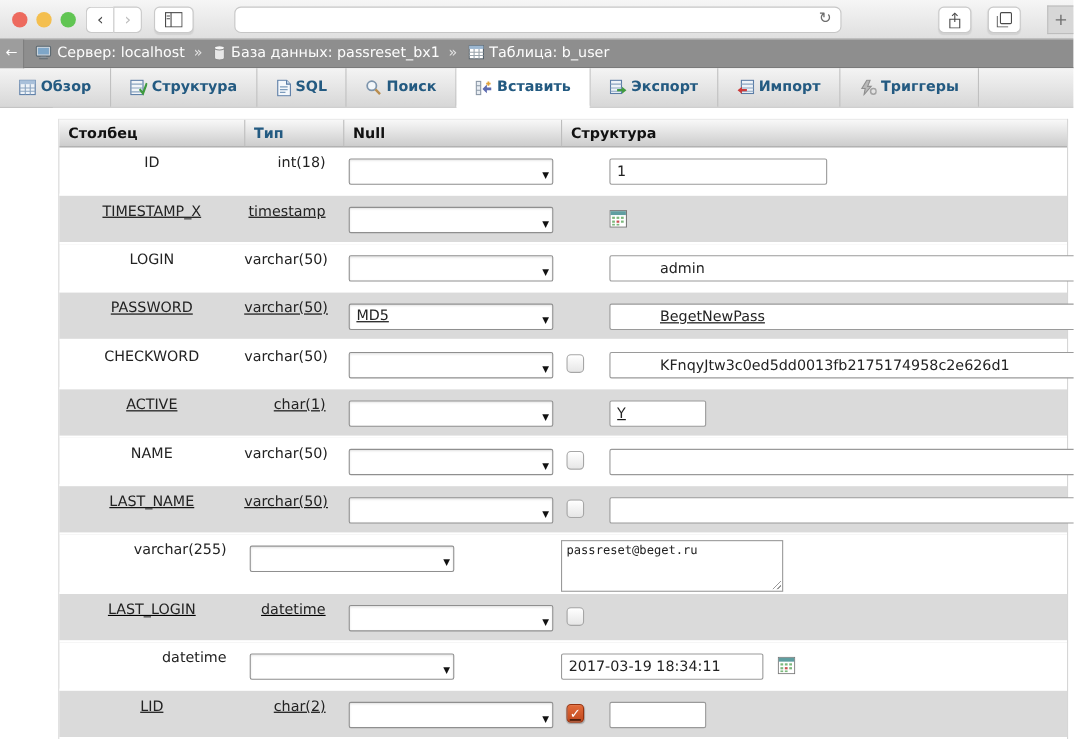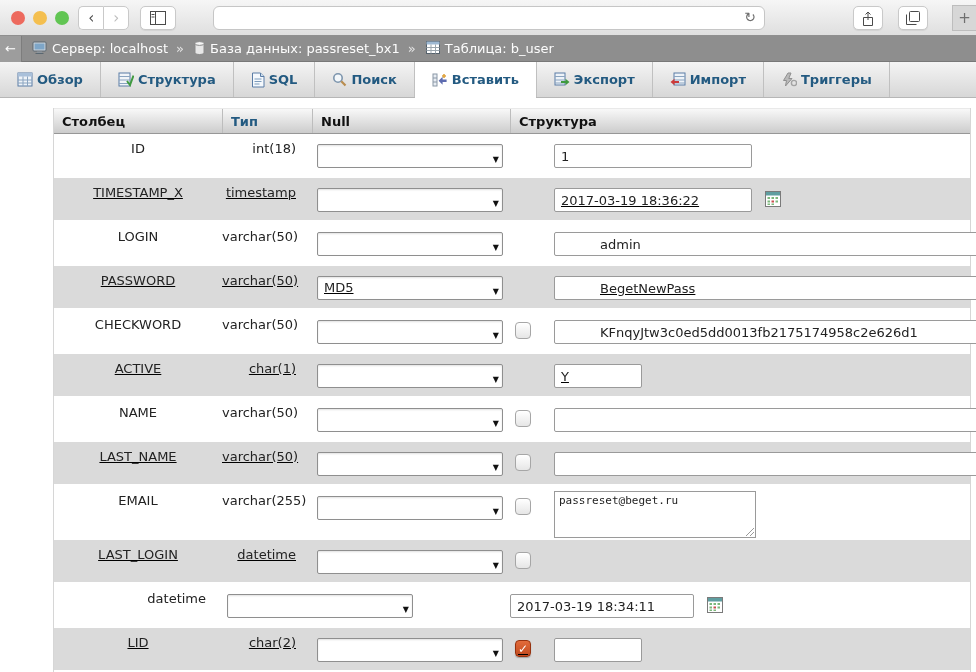--- a/index.html
+++ b/index.html
@@ -292,21 +292,20 @@
           </div>
         </div>
         <div class="row gray">
           <div class="cell-field">TIMESTAMP_X</div>
           <div class="cell-type">timestamp</div>
           <div class="cell-func">
             <div class="pselect"><span></span><span class="arr">▼</span></div>
           </div>
           <div class="cell-null"></div>
           <div class="cell-value">
-            <input class="val w-medium" type="text" value="2017-03-19 18:36:22" style="">
             <span class="calbtn">
               <svg width="16" height="16" viewBox="0 0 16 16">
                 <rect x="0.5" y="0.5" width="15" height="15" fill="#fff" stroke="#7a7a7a"></rect>
                 <rect x="1" y="1" width="14" height="3.5" fill="#5f9ea0"></rect>
                 <rect x="2.5" y="6" width="2.5" height="2" fill="#7cb87c"></rect>
                 <rect x="6.5" y="6" width="2.5" height="2" fill="#7cb87c"></rect>
                 <rect x="10.5" y="6" width="2.5" height="2" fill="#7cb87c"></rect>
                 <rect x="2.5" y="9.5" width="2.5" height="2" fill="#7cb87c"></rect>
                 <rect x="6.5" y="9.5" width="2.5" height="2" fill="#c94f4f"></rect>
                 <rect x="10.5" y="9.5" width="2.5" height="2" fill="#7cb87c"></rect>
@@ -382,21 +381,20 @@
             <div class="pselect"><span></span><span class="arr">▼</span></div>
           </div>
           <div class="cell-null">
             <div class="cb"></div>
           </div>
           <div class="cell-value">
             <input class="val w-wide" type="text" value="" style="">
           </div>
         </div>
         <div class="row tall">
-          <div class="cell-field">EMAIL</div>
           <div class="cell-type">varchar(255)</div>
           <div class="cell-func">
             <div class="pselect"><span></span><span class="arr">▼</span></div>
           </div>
           <div class="cell-null">
             <div class="cb"></div>
           </div>
           <div class="cell-value">
             <div class="ta-wrap">
               <textarea class="val" style="">passreset@beget.ru</textarea>

